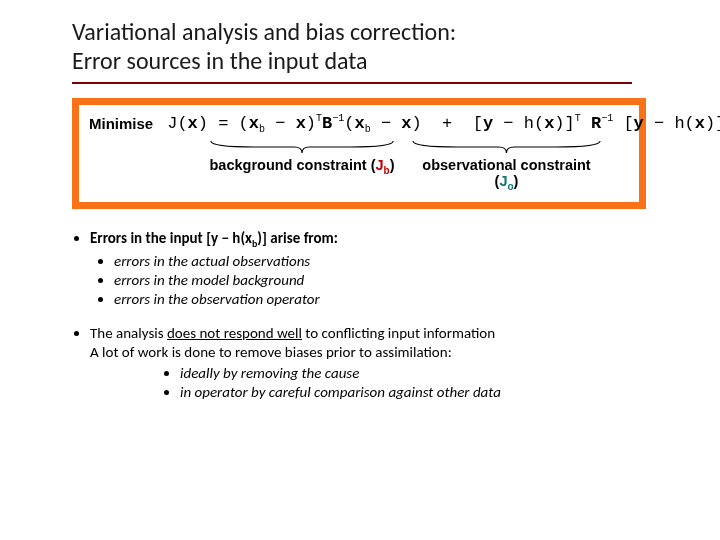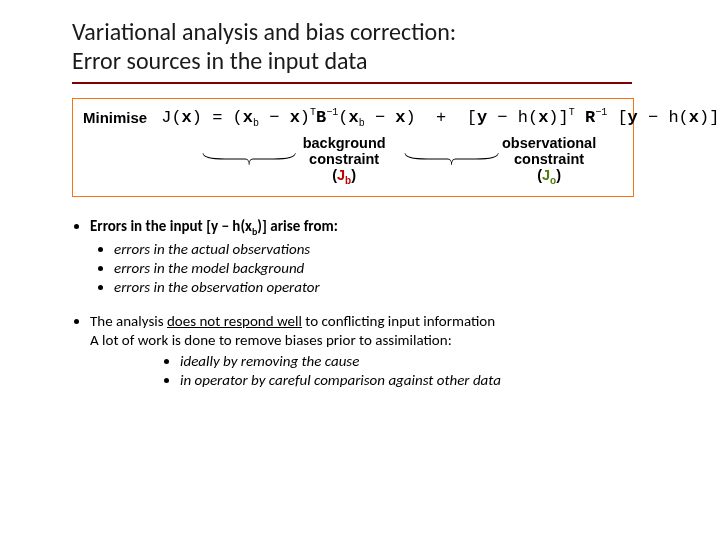--- a/index.html
+++ b/index.html
@@ -25,21 +25,21 @@
     margin: 0 0 6px 0;
     font-weight: 400;
   }
   .rule {
     border: none;
     border-top: 2px solid #800000;
     margin: 0 0 14px 0;
     width: 560px;
   }
   .eqbox {
-    border: 1px solid #f97316;
+    border: 7px solid #f97316;
     width: 540px;
     padding: 8px 10px 10px 10px;
     margin-bottom: 20px;
   }
   .eq-row {
     display: flex;
     align-items: center;
     gap: 8px;
     margin-bottom: 4px;
   }
@@ -57,35 +57,35 @@
   }
   .eq b { font-weight: 700; }
   .sup { font-size: 10px; vertical-align: super; }
   .sub { font-size: 10px; vertical-align: sub; }
   .bracket-row {
     display: flex;
     margin-top: 2px;
   }
   .brace-col {
     display: flex;
-    flex-direction: row;
+    flex-direction: column;
     align-items: center;
   }
   .brace-col.b1 { margin-left: 118px; width: 190px; }
   .brace-col.b2 { margin-left: 12px; width: 195px; }
   .brace-svg { width: 100%; height: 16px; }
   .brace-label {
     font-family: Arial, sans-serif;
     font-size: 14.5px;
     font-weight: 700;
     text-align: center;
     margin-top: 2px;
   }
   .red { color: #c00000; }
-  .blue { color: #4d7c0f; }
+  .blue { color: #0f766e; }
   .content {
     font-size: 15px;
     line-height: 1.25;
     font-family: Calibri, "Segoe UI", Arial, sans-serif;
   }
   .content ul {
     list-style: disc;
     margin: 0 0 16px 0;
     padding-left: 18px;
   }

